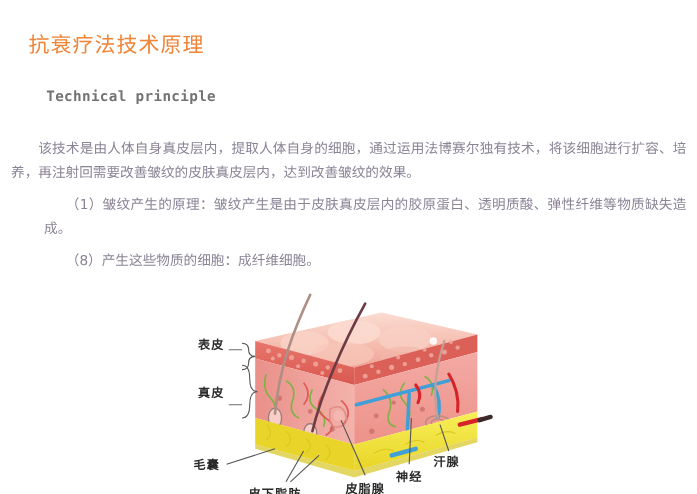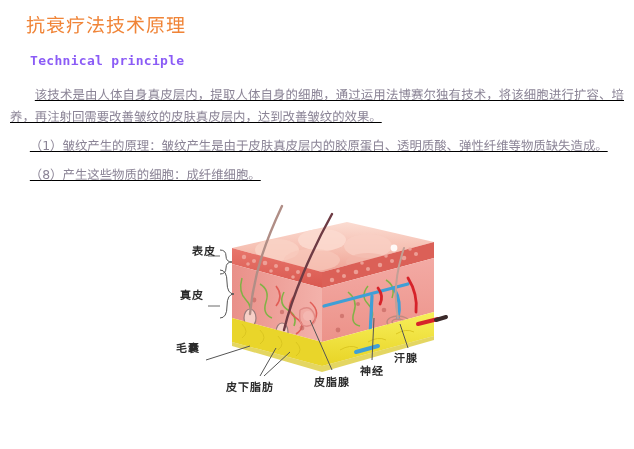--- a/index.html
+++ b/index.html
@@ -18,76 +18,75 @@
   }
 
   
   .title{
     color:#F08437;
     font-size:19px;
     font-weight:400;
     letter-spacing:1px;
     font-family:"DejaVu Sans","Liberation Sans",sans-serif;
     margin:0;
-    padding:12px 0 0 26px;
+    padding:28px 0 0 26px;
     line-height:26px;
     white-space:nowrap;
   }
 
   
   .subtitle{
-    color:#8b5cf6;
+    color:#737373;
     font-size:13px;
     font-family:"DejaVu Sans Mono","Liberation Mono",monospace;
     letter-spacing:.3px;
-    margin:4px;
+    margin:16px;
     padding:10px 0 0 26px;
     line-height:18px;
     white-space:nowrap;
   }
 
   
   .body-wrap{
     padding:10px 8px 0 8px;
-    text-decoration:underline;
   }
   p.para{
     margin:0 0 0 0;
     color:#8b8496;
     font-size:12.4px;
     line-height:22px;
     text-align:justify;
     text-justify:inter-ideograph;
     font-family:"DejaVu Sans","Liberation Sans",sans-serif;
     padding:0 2px;
   }
   p.para.indent{ text-indent:2em; }
-  p.para.spaced{ margin-top:7px; }
+  p.para.spaced{ margin-top:7px;margin-left:30px; }
   p.para.num{ text-indent:1.6em; }
 
   
   .figure{
     position:relative;
     width:290px;
     height:196px;
     margin:14px auto 0 auto;
   }
   .figure svg{ display:block; }
   .fig-label{
     position:absolute;
     font-family:"DejaVu Serif","Liberation Serif",serif;
     font-weight:700;
     font-size:11px;
     color:#2b2b2b;
     white-space:nowrap;
     letter-spacing:1px;
   }
-  .lbl-biaopi{ left:20px;  top:42px;text-align:center; }
+  .lbl-biaopi{ left:8px;  top:42px;text-align:center; }
   .lbl-zhenpi{ left:8px;  top:86px; }
-  .lbl-maonang{ left:4px; top:139px; }
+  .lbl-maonang{ left:4px; top:151px; }
   .lbl-pixia{ left:54px;  top:178px; }
   .lbl-pizhi{ left:142px; top:173px; }
   .lbl-shenjing{ left:188px; top:162px;font-family:Liberation Mono, monospace; }
   .lbl-hanxian{ left:222px; top:149px;text-align:right; }
 </style>
 </head>
 <body>
 
 <div class="page">
 

